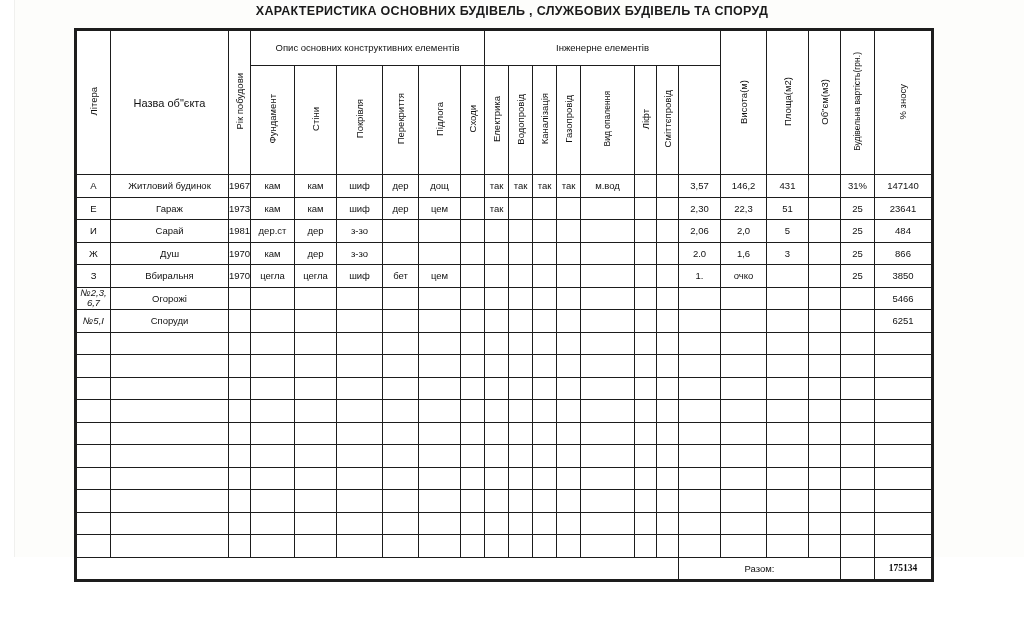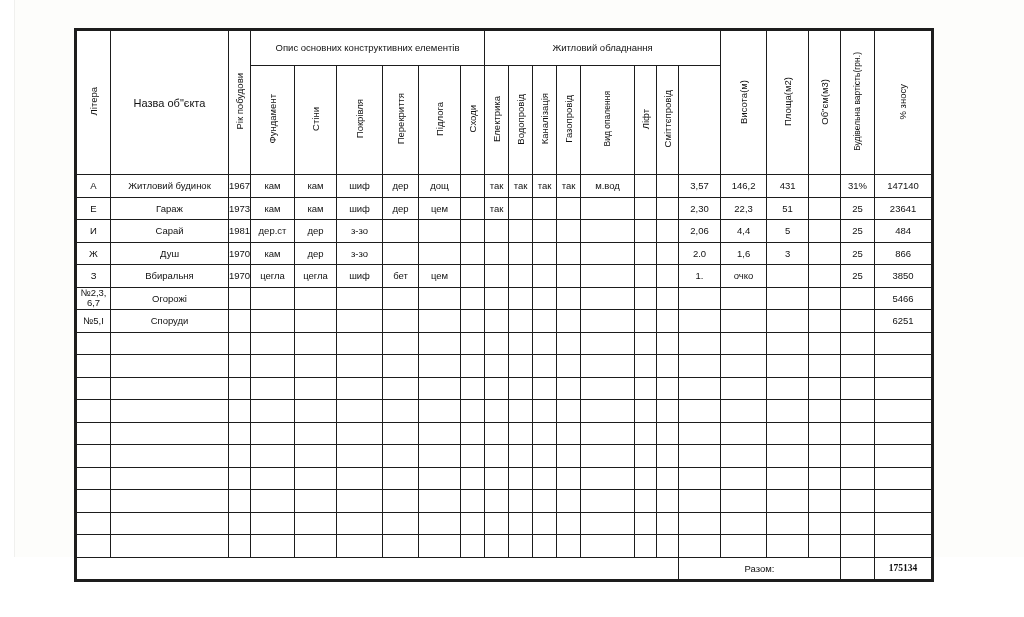--- a/index.html
+++ b/index.html
@@ -99,34 +99,36 @@
   .row-cell {
     height: 21.5px;
     font-size: 10px;
   }
   .row-cell.name {
     text-align: center;
   }
   .small-left {
     font-size: 9px;
     line-height: 1.05;
+    font-style: italic;
   }
   .tot-label {
     text-align: right;
     padding-right: 8px;
     font-size: 10.5px;
   }
 </style>
 </head>
 <body>
 
 <div class="page">
   <div class="scan-left"></div>
   <div class="scan-bottom"></div>
 
+  <div class="doc-title">ХАРАКТЕРИСТИКА  ОСНОВНИХ  БУДІВЕЛЬ , СЛУЖБОВИХ БУДІВЕЛЬ ТА СПОРУД</div>
 
   <div class="table-wrap">
     <table class="main outer">
       <colgroup>
         <col style="width:34px">
         <col style="width:118px">
         <col style="width:22px">
         <col style="width:44px">
         <col style="width:42px">
         <col style="width:46px">
@@ -153,21 +155,21 @@
           <td rowspan="3" class="hcell">
             <span class="vert">Літера</span>
           </td>
           <td rowspan="3" class="hcell">
             <span style="font-size:11px;">Назва об"єкта</span>
           </td>
           <td rowspan="3" class="hcell">
             <span class="vert">Рік побудови</span>
           </td>
           <td colspan="6" class="grouphead2">Опис основних конструктивних елементів</td>
-          <td colspan="8" class="grouphead2">Житловий обладнання</td>
+          <td colspan="8" class="grouphead2">Інженерне елементів</td>
           <td rowspan="3" class="hcell">
             <span class="vert">Висота(м)</span>
           </td>
           <td rowspan="3" class="hcell">
             <span class="vert">Площа(м2)</span>
           </td>
           <td rowspan="3" class="hcell">
             <span class="vert">Об"єм(м3)</span>
           </td>
           <td rowspan="3" class="hcell">
@@ -284,21 +286,21 @@
             <td class="row-cell"></td>
             <td class="row-cell"></td>
             <td class="row-cell"></td>
             <td class="row-cell"></td>
             <td class="row-cell"></td>
             <td class="row-cell"></td>
             <td class="row-cell"></td>
             <td class="row-cell"></td>
             <td class="row-cell"></td>
             <td class="row-cell">2,06</td>
-            <td class="row-cell">4,4</td>
+            <td class="row-cell">2,0</td>
             <td class="row-cell">5</td>
             <td class="row-cell"></td>
             <td class="row-cell">25</td>
             <td class="row-cell">484</td>
           </tr>
           <tr>
             <td class="row-cell">Ж</td>
             <td class="row-cell name">Душ</td>
             <td class="row-cell">1970</td>
             <td class="row-cell">кам</td>

